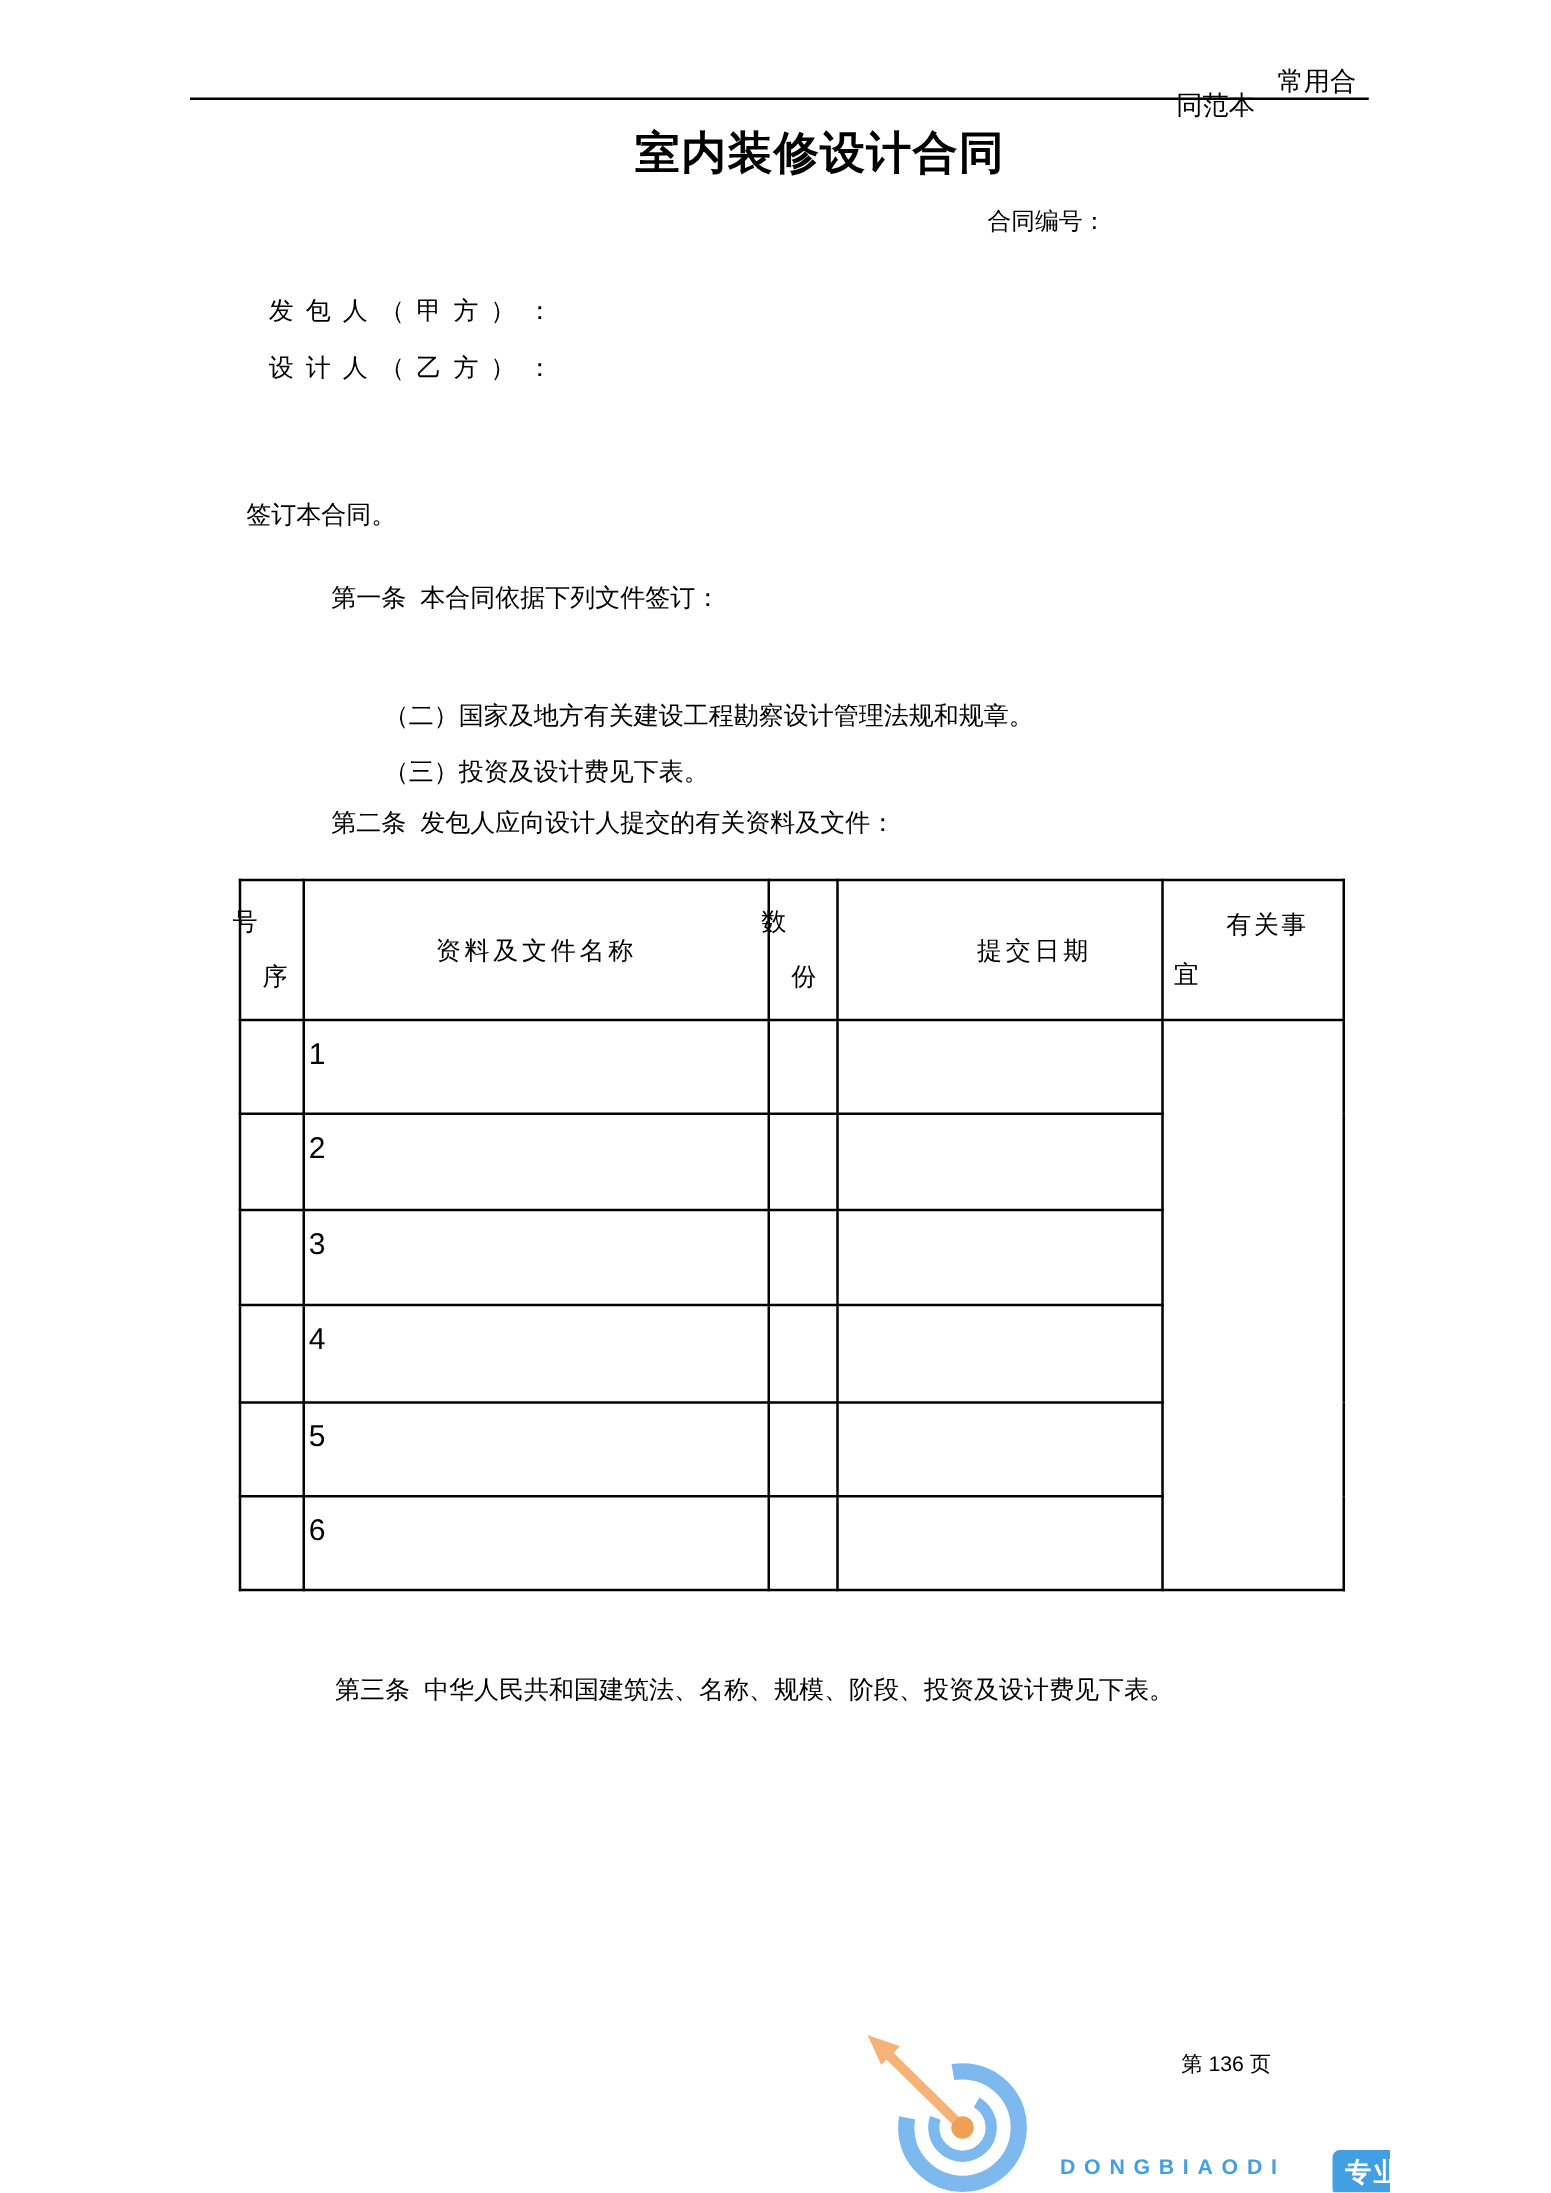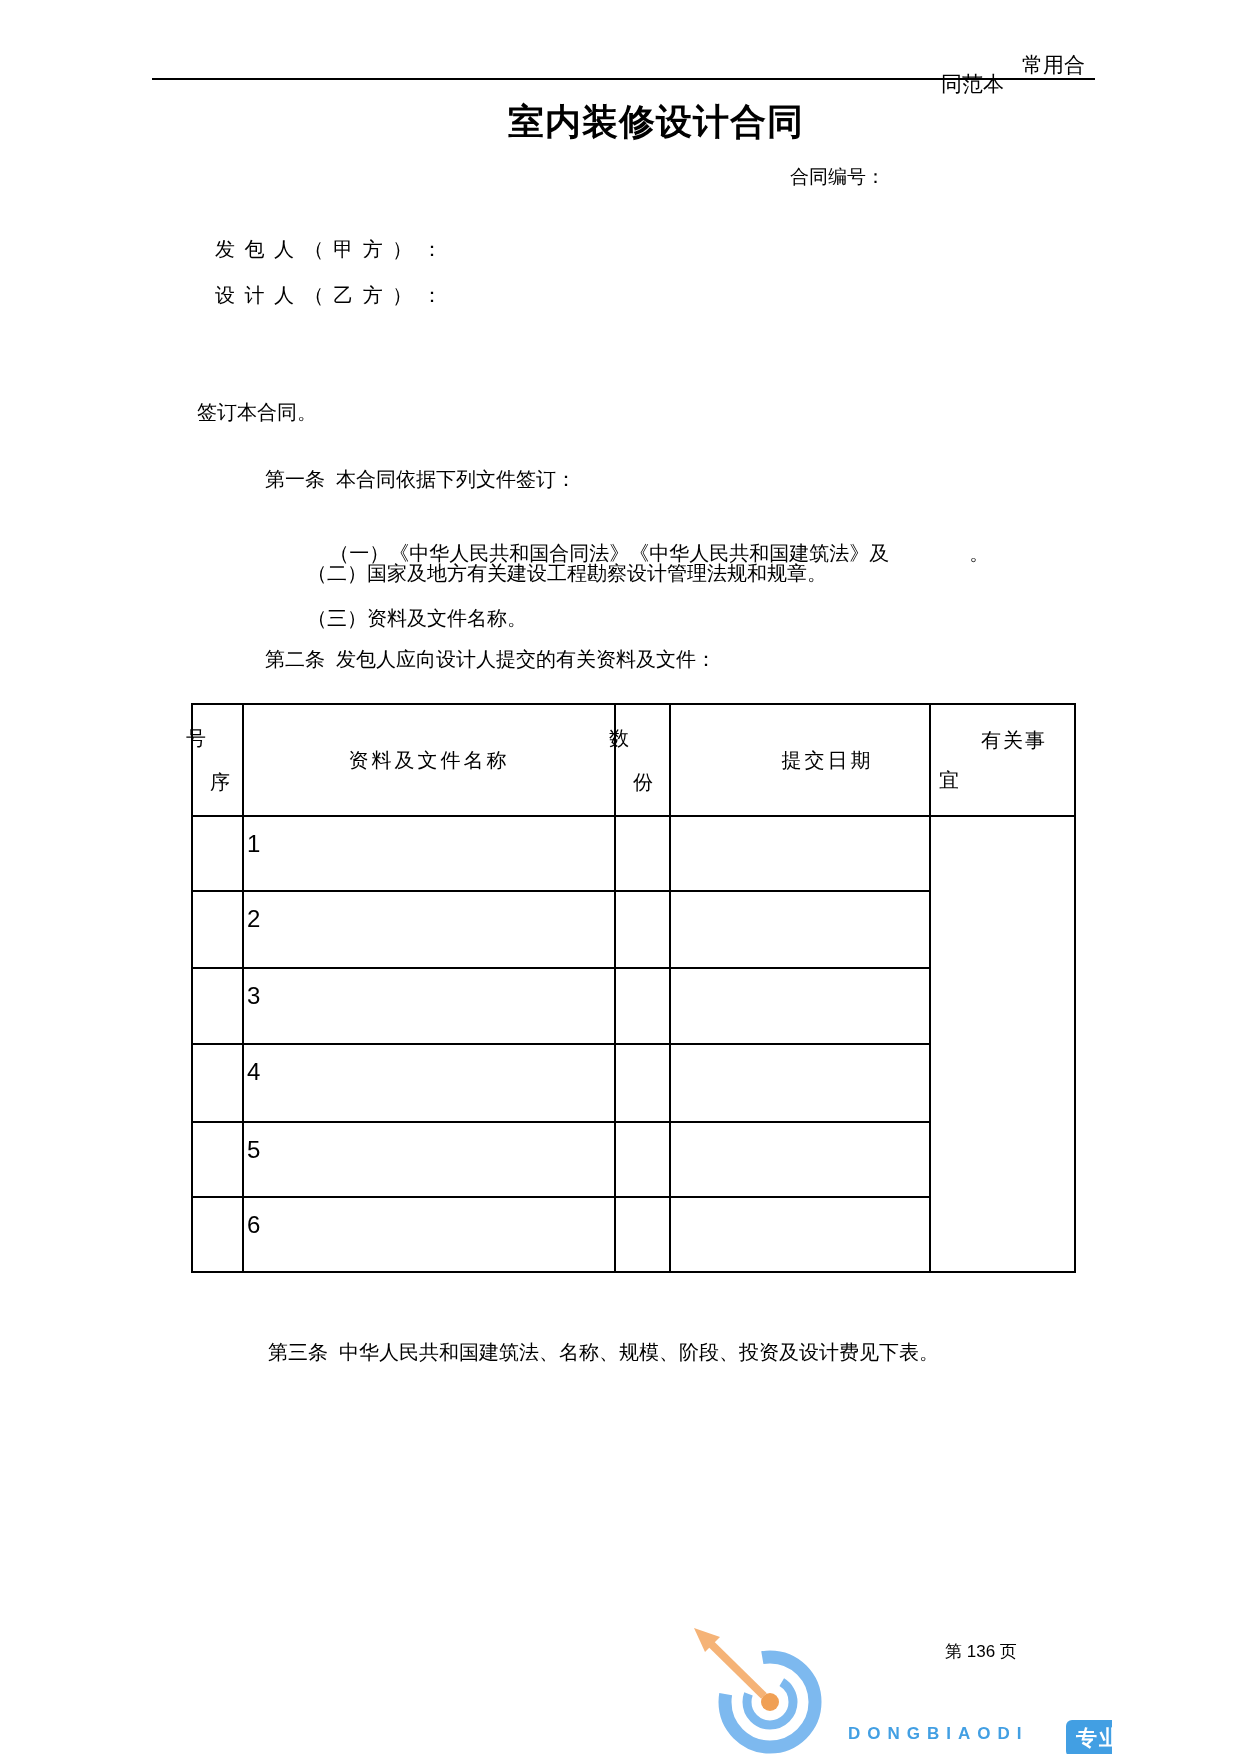--- a/index.html
+++ b/index.html
@@ -78,25 +78,22 @@
 
   <h1 class="doc-title">室内装修设计合同</h1>
   <div class="contract-no">合同编号：</div>
 
   <div class="txt party-a">发 包 人 （ 甲 方 ） ：</div>
   <div class="txt party-b">设 计 人 （ 乙 方 ） ：</div>
 
   <div class="txt intro-l2">签订本合同。</div>
 
   <div class="txt clause-1">第一条  本合同依据下列文件签订：</div>
-  <div class="txt item-1">
-    <span>（一）《中华人民共和国合同法》《中华人民共和国建筑法》及</span><span class="gap gap-c"></span><span>。</span>
-  </div>
   <div class="txt item-2">（二）国家及地方有关建设工程勘察设计管理法规和规章。</div>
-  <div class="txt item-3">（三）资料及文件名称。</div>
+  <div class="txt item-3">（三）投资及设计费见下表。</div>
 
   <div class="txt clause-2">第二条  发包人应向设计人提交的有关资料及文件：</div>
 
   <table class="doc-table">
     <colgroup>
       <col style="width:51px">
         <col style="width:372px">
         <col style="width:55px">
         <col style="width:260px">
         <col style="width:145px">

